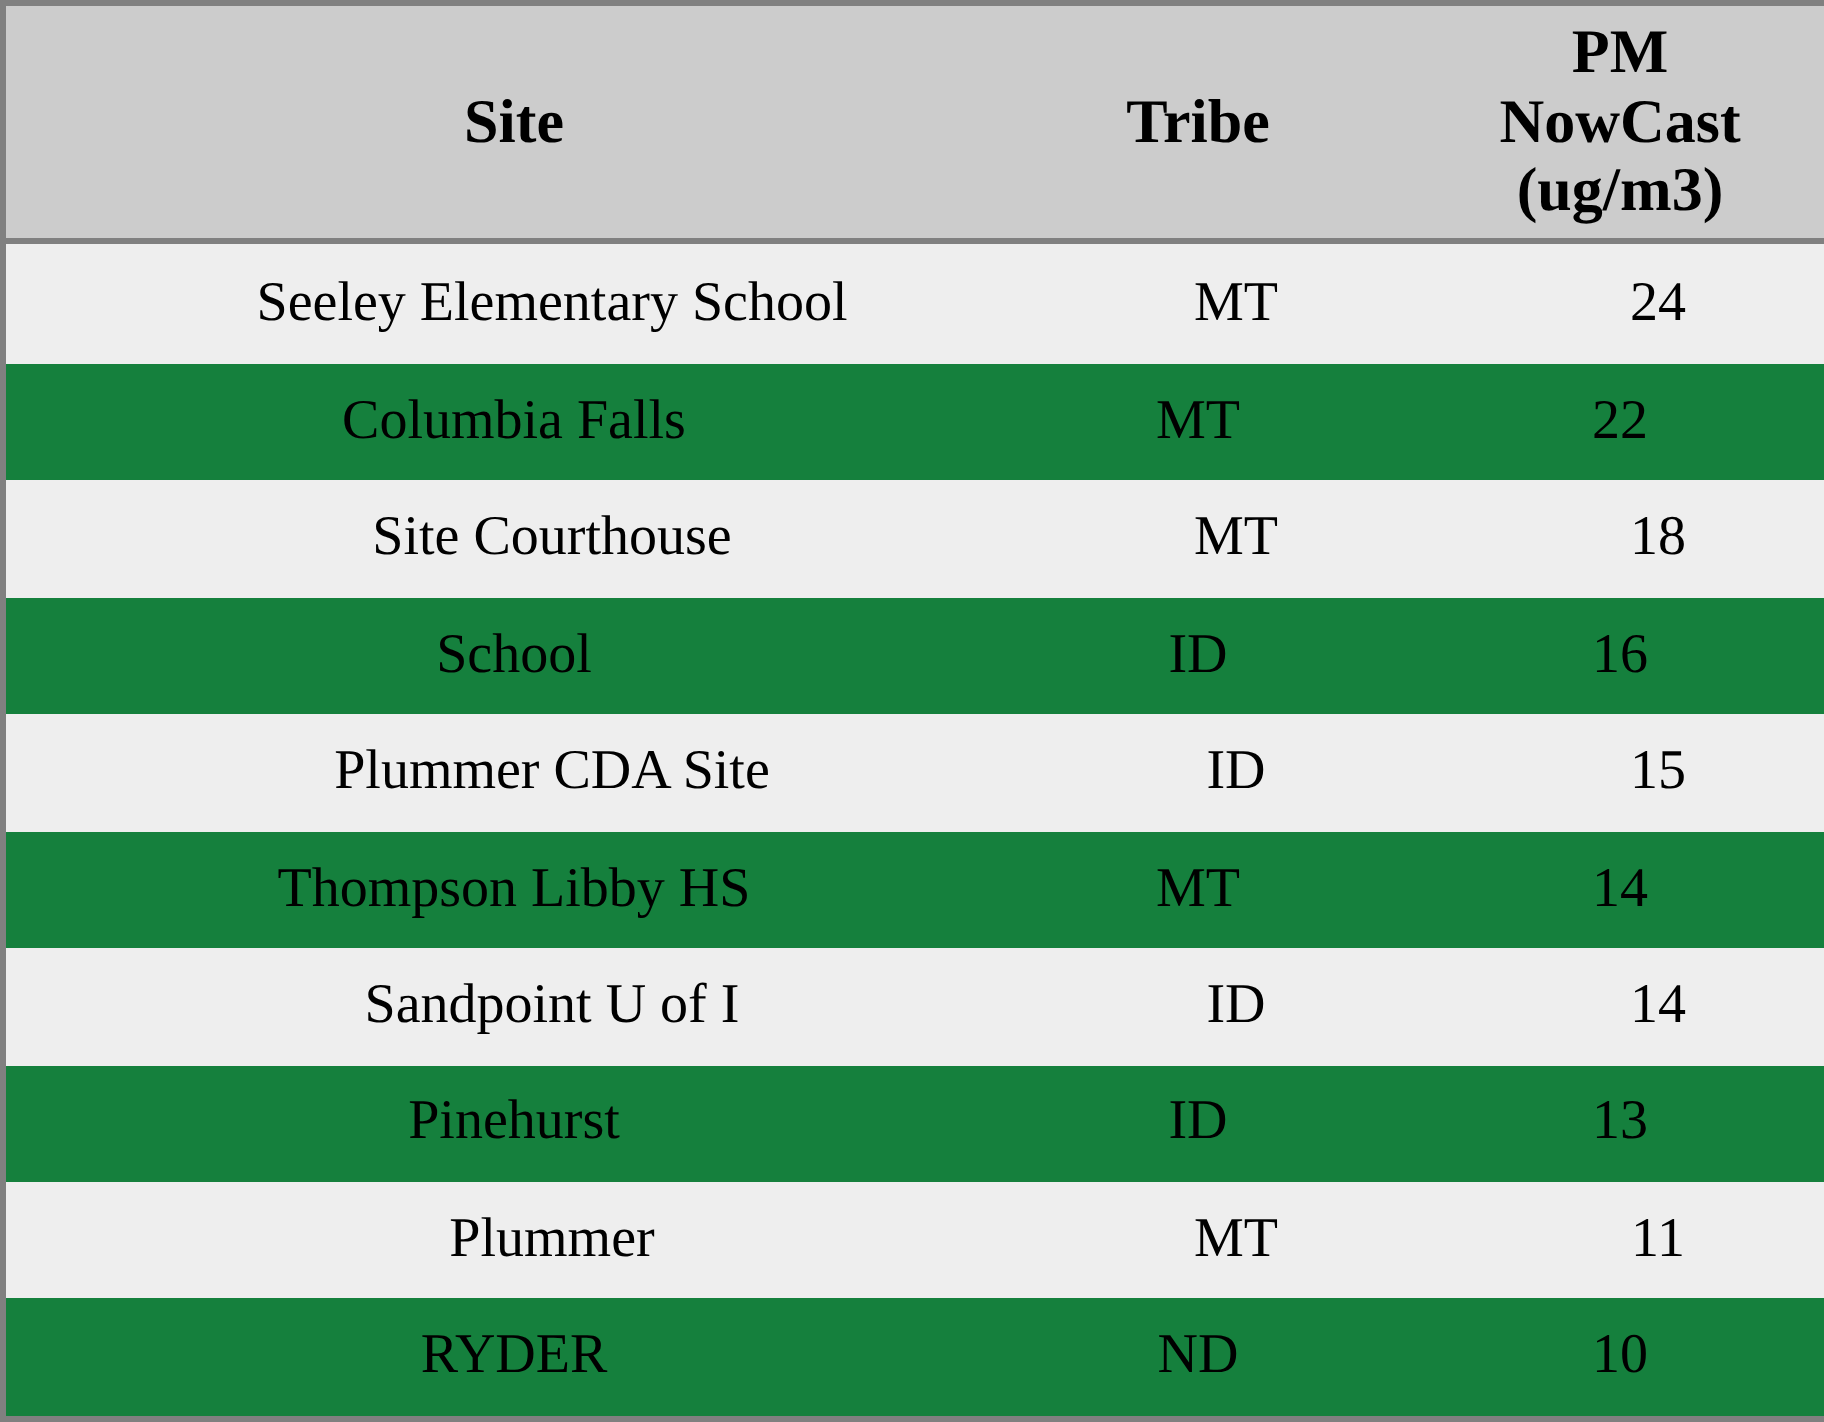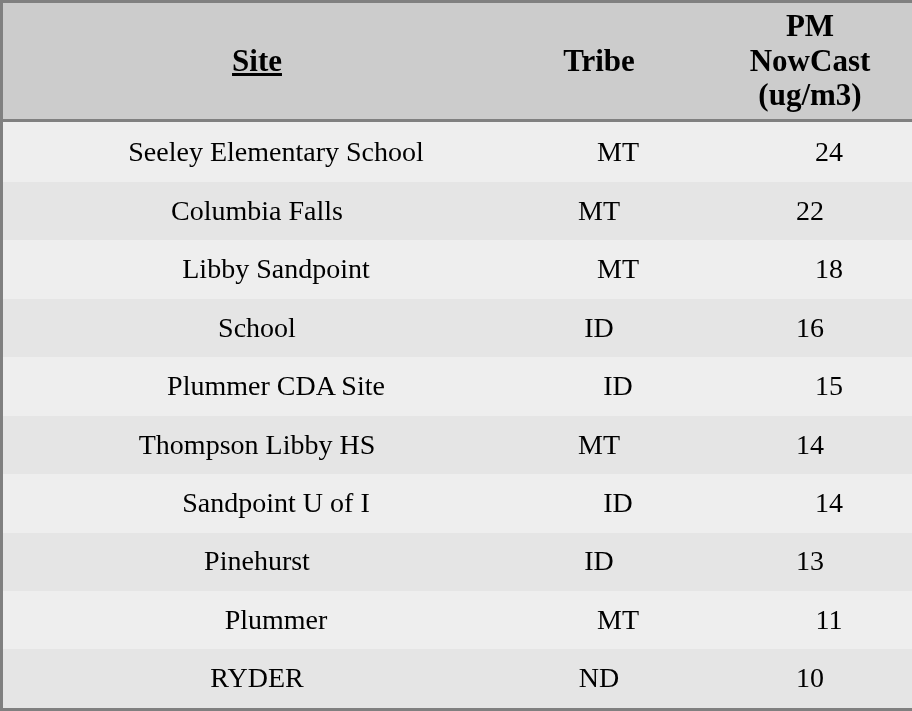--- a/index.html
+++ b/index.html
@@ -31,34 +31,34 @@
     border-bottom: 3px solid #808080;
     font-family: "Liberation Serif", serif;
     font-weight: bold;
     font-size: 31px;
     color: #000000;
     text-align: center;
     vertical-align: middle;
     padding: 6px 4px;
     line-height: 1.12;
   }
-  thead th.col-site   { width: 500px; text-decoration: underline; }
+  thead th.col-site   { width: 500px; }
   thead th.col-state  { width: 168px; }
   thead th.col-value  { width: 238px; }
   tbody td {
     font-family: "Liberation Serif", serif;
     font-size: 28px;
     color: #000000;
     text-align: center;
     vertical-align: middle;
     padding: 0;
     line-height: 1.1;
   }
   tbody tr.odd td  { background: #eeeeee; padding-left: 38px; }
-  tbody tr.even td { background: #e5e5e5; }
+  tbody tr.even td { background: #15803d; }
 </style>
 </head>
 <body>
 
 <div class="table-frame">
   <table class="data-table">
     <thead>
       <tr>
         <th class="col-site">
           <span>Site</span>
@@ -78,21 +78,21 @@
         <td>Seeley Elementary School</td>
         <td>MT</td>
         <td>24</td>
       </tr>
       <tr class="even">
         <td>Columbia Falls</td>
         <td>MT</td>
         <td>22</td>
       </tr>
       <tr class="odd">
-        <td>Libby Sandpoint</td>
+        <td>Site Courthouse</td>
         <td>MT</td>
         <td>18</td>
       </tr>
       <tr class="even">
         <td>School</td>
         <td>ID</td>
         <td>16</td>
       </tr>
       <tr class="odd">
         <td>Plummer CDA Site</td>

